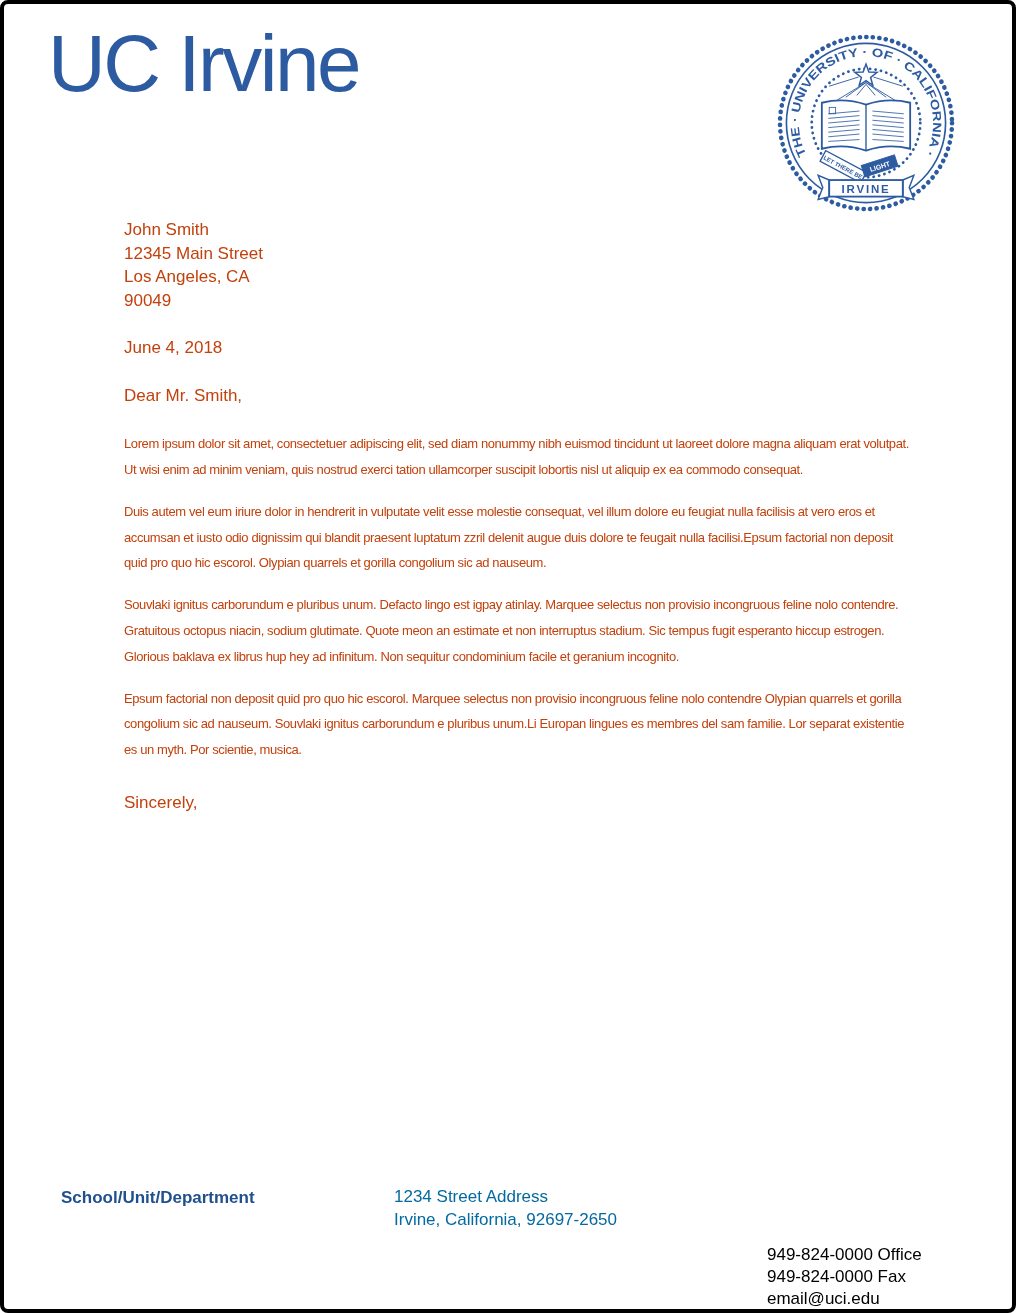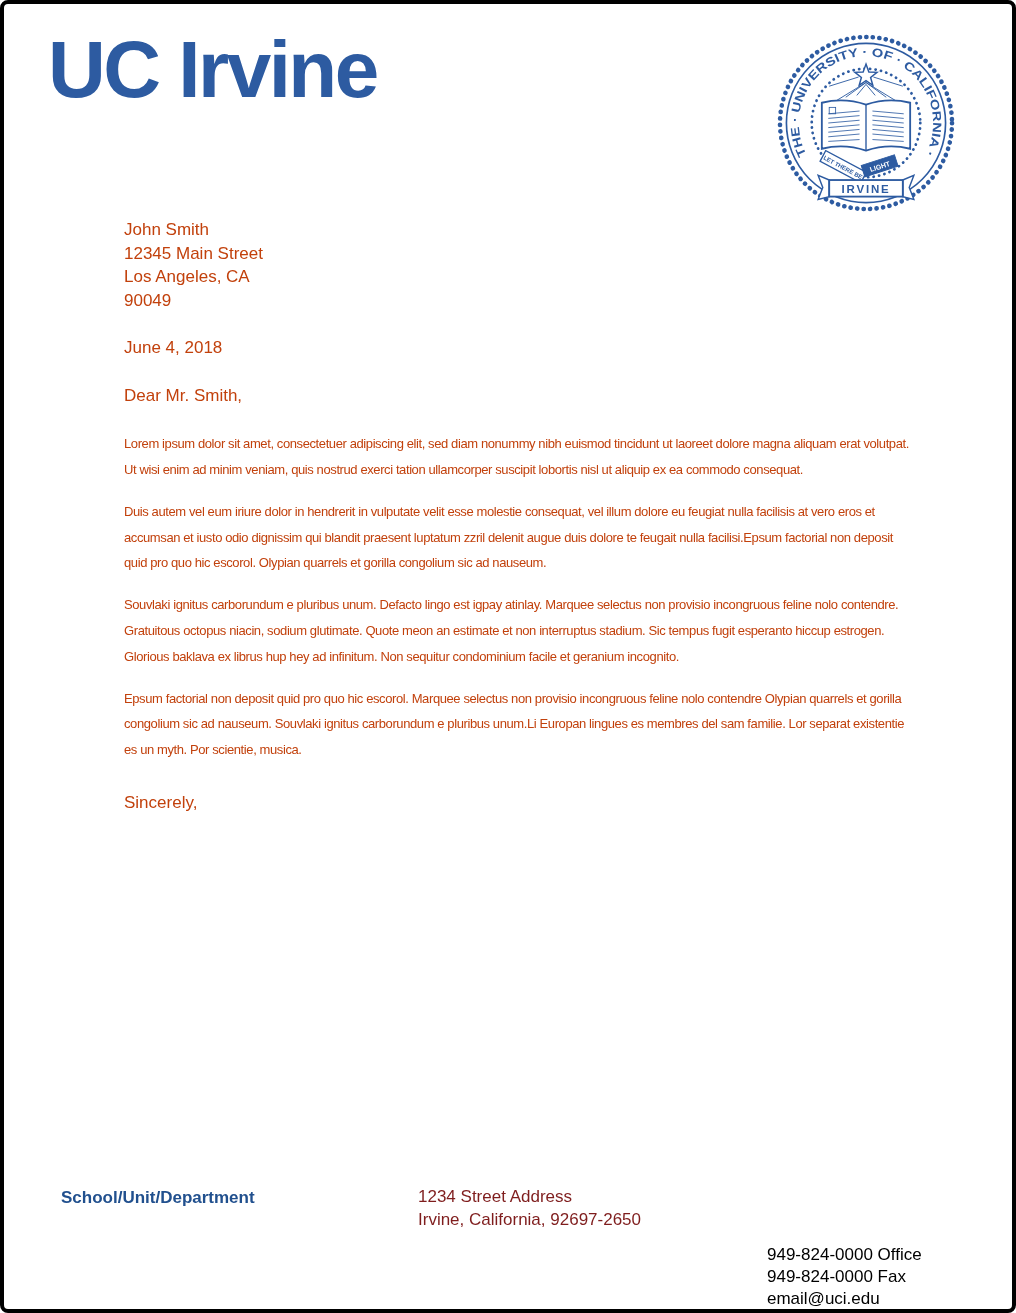--- a/index.html
+++ b/index.html
@@ -13,24 +13,24 @@
     background: #ffffff;
     border: 4px solid #000000;
     border-radius: 8px;
     overflow: hidden;
   }
 
   
   .logo {
     position: absolute;
     left: 44px;
-    top: 24px;
+    top: 18px;
     font-size: 80px;
     line-height: 1.05;
-    font-weight: bold;
+    font-weight: normal;
     letter-spacing: -2.5px;
     color: #2D5BA1;
     white-space: nowrap;
   }
   .seal {
     position: absolute;
     left: 770px;
     top: 27px;
     width: 184px;
     height: 184px;
@@ -63,25 +63,25 @@
   .footer-dept {
     position: absolute;
     left: 57px;
     top: 1184px;
     font-size: 17px;
     font-weight: bold;
     color: #21508E;
   }
   .footer-address {
     position: absolute;
-    left: 414px;
+    left: 390px;
     top: 1182px;
     font-size: 17px;
     line-height: 22.5px;
-    color: #7f1d1d;
+    color: #0369a1;
   }
   .footer-contact {
     position: absolute;
     left: 763px;
     top: 1240px;
     font-size: 17px;
     line-height: 22px;
     color: #000000;
   }
   .footer-website {

